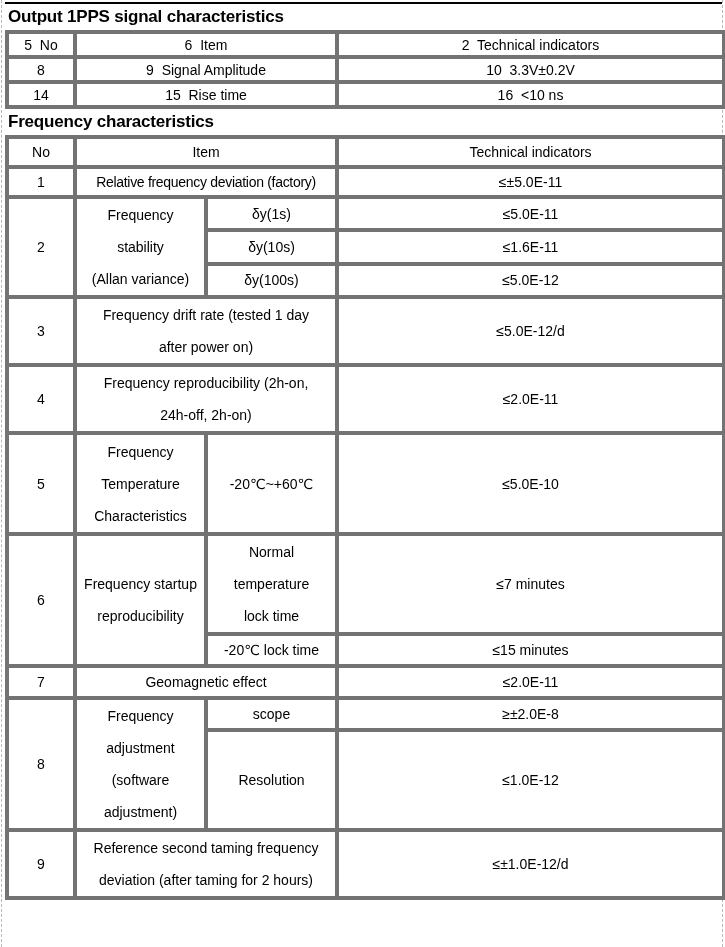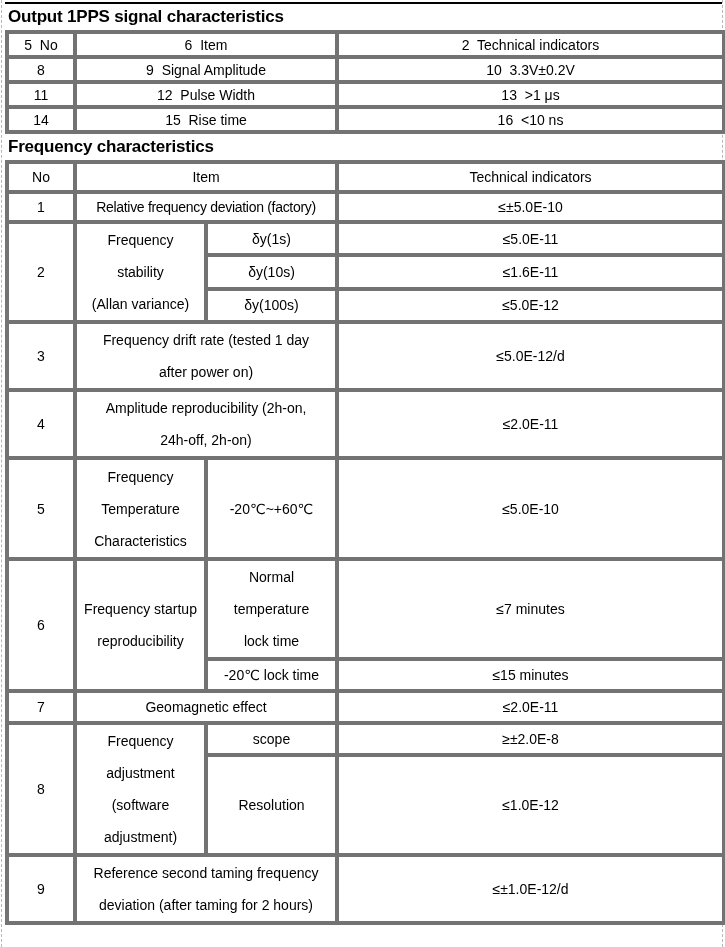--- a/index.html
+++ b/index.html
@@ -53,25 +53,20 @@
           <td>5  No</td>
           <td>6  Item</td>
           <td>2  Technical indicators</td>
         </tr>
         <tr>
           <td>8</td>
           <td>9  Signal Amplitude</td>
           <td>10  3.3V±0.2V</td>
         </tr>
         <tr>
-          <td>11</td>
-          <td>12  Pulse Width</td>
-          <td>13  &gt;1 μs</td>
-        </tr>
-        <tr>
           <td>14</td>
           <td>15  Rise time</td>
           <td>16  &lt;10 ns</td>
         </tr>
       </tbody>
     </table>
 
     <div class="section-title">Frequency characteristics</div>
 
     <table class="t t2">
@@ -84,21 +79,21 @@
       <tbody>
         <tr class="h30">
           <td>No</td>
           <td colspan="2">Item</td>
           <td>Technical indicators</td>
         </tr>
 
         <tr class="h30">
           <td>1</td>
           <td colspan="2" class="tight">Relative frequency deviation (factory)</td>
-          <td>≤±5.0E-10</td>
+          <td>≤±5.0E-11</td>
         </tr>
 
         <tr class="h33">
           <td rowspan="3">2</td>
           <td rowspan="3" class="ml">Frequency
 stability
 (Allan variance)</td>
           <td>δy(1s)</td>
           <td>≤5.0E-11</td>
         </tr>
@@ -113,21 +108,21 @@
 
         <tr class="h63">
           <td>3</td>
           <td colspan="2" class="ml">Frequency drift rate (tested 1 day
 after power on)</td>
           <td>≤5.0E-12/d</td>
         </tr>
 
         <tr class="h66">
           <td>4</td>
-          <td colspan="2" class="ml">Amplitude reproducibility (2h-on,
+          <td colspan="2" class="ml">Frequency reproducibility (2h-on,
 24h-off, 2h-on)</td>
           <td>≤2.0E-11</td>
         </tr>
 
         <tr class="h101">
           <td>5</td>
           <td class="ml">Frequency
 Temperature
 Characteristics</td>
           <td class="cond">-20℃~+60℃</td>

